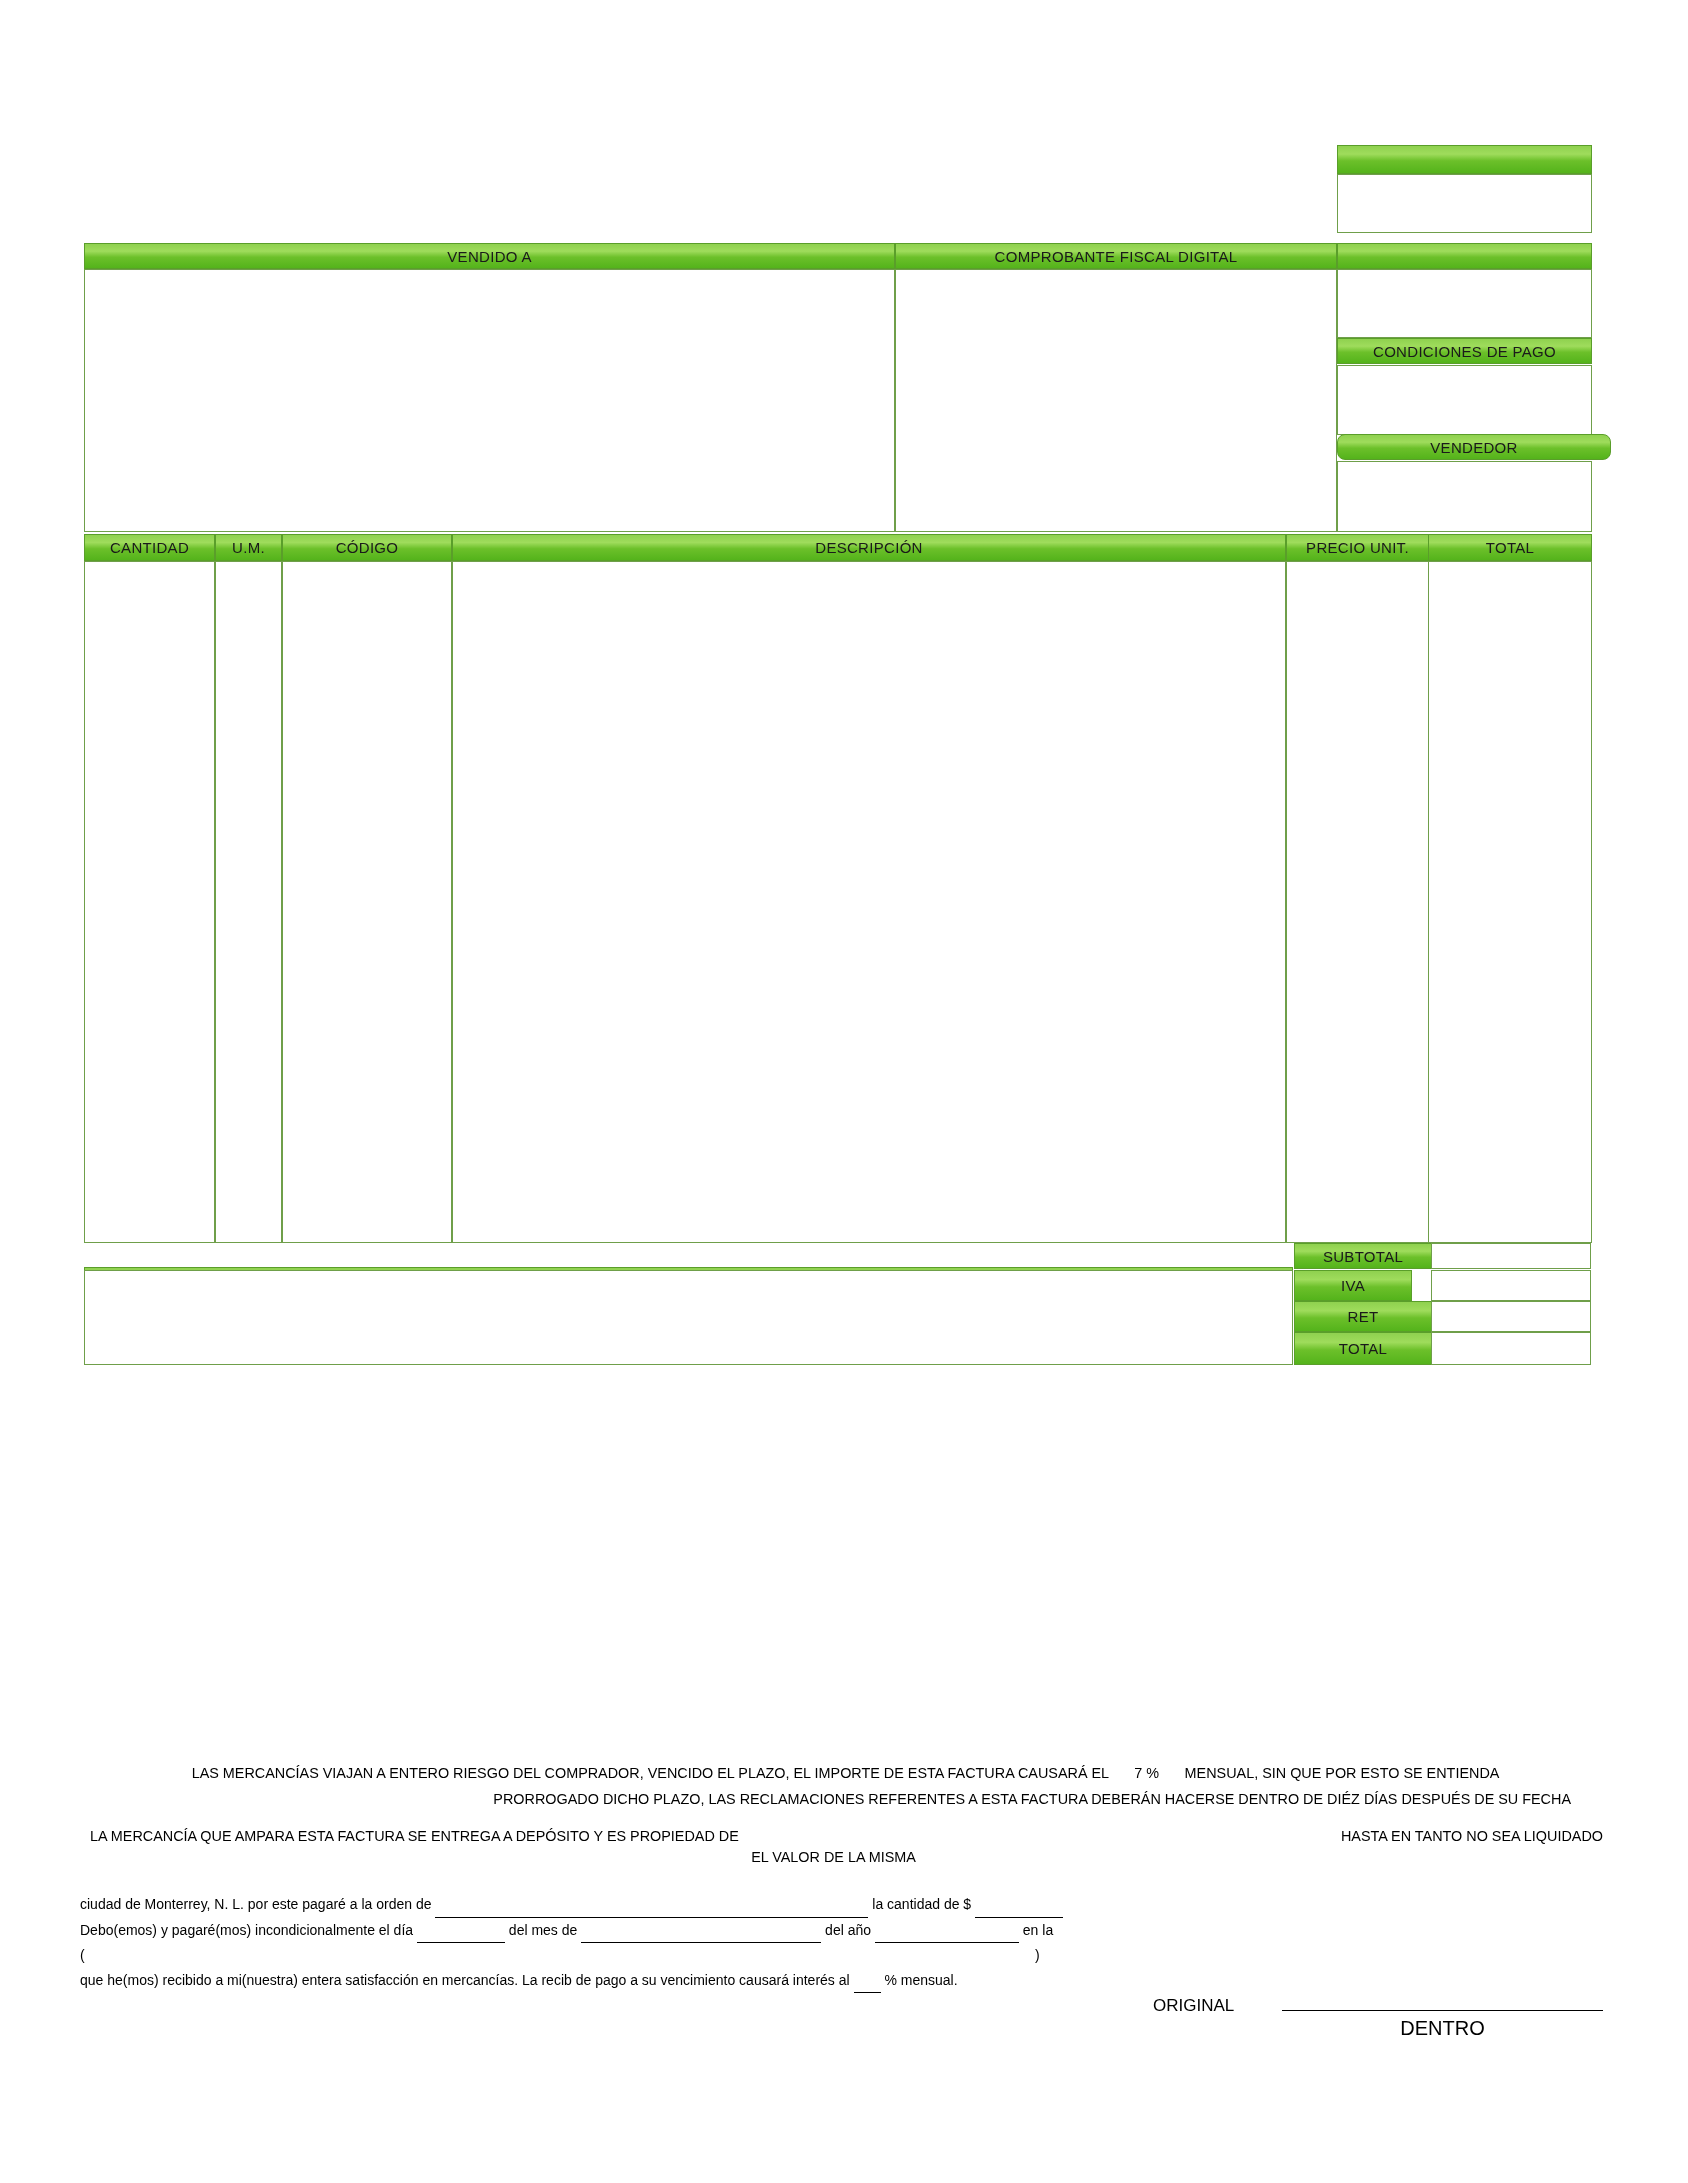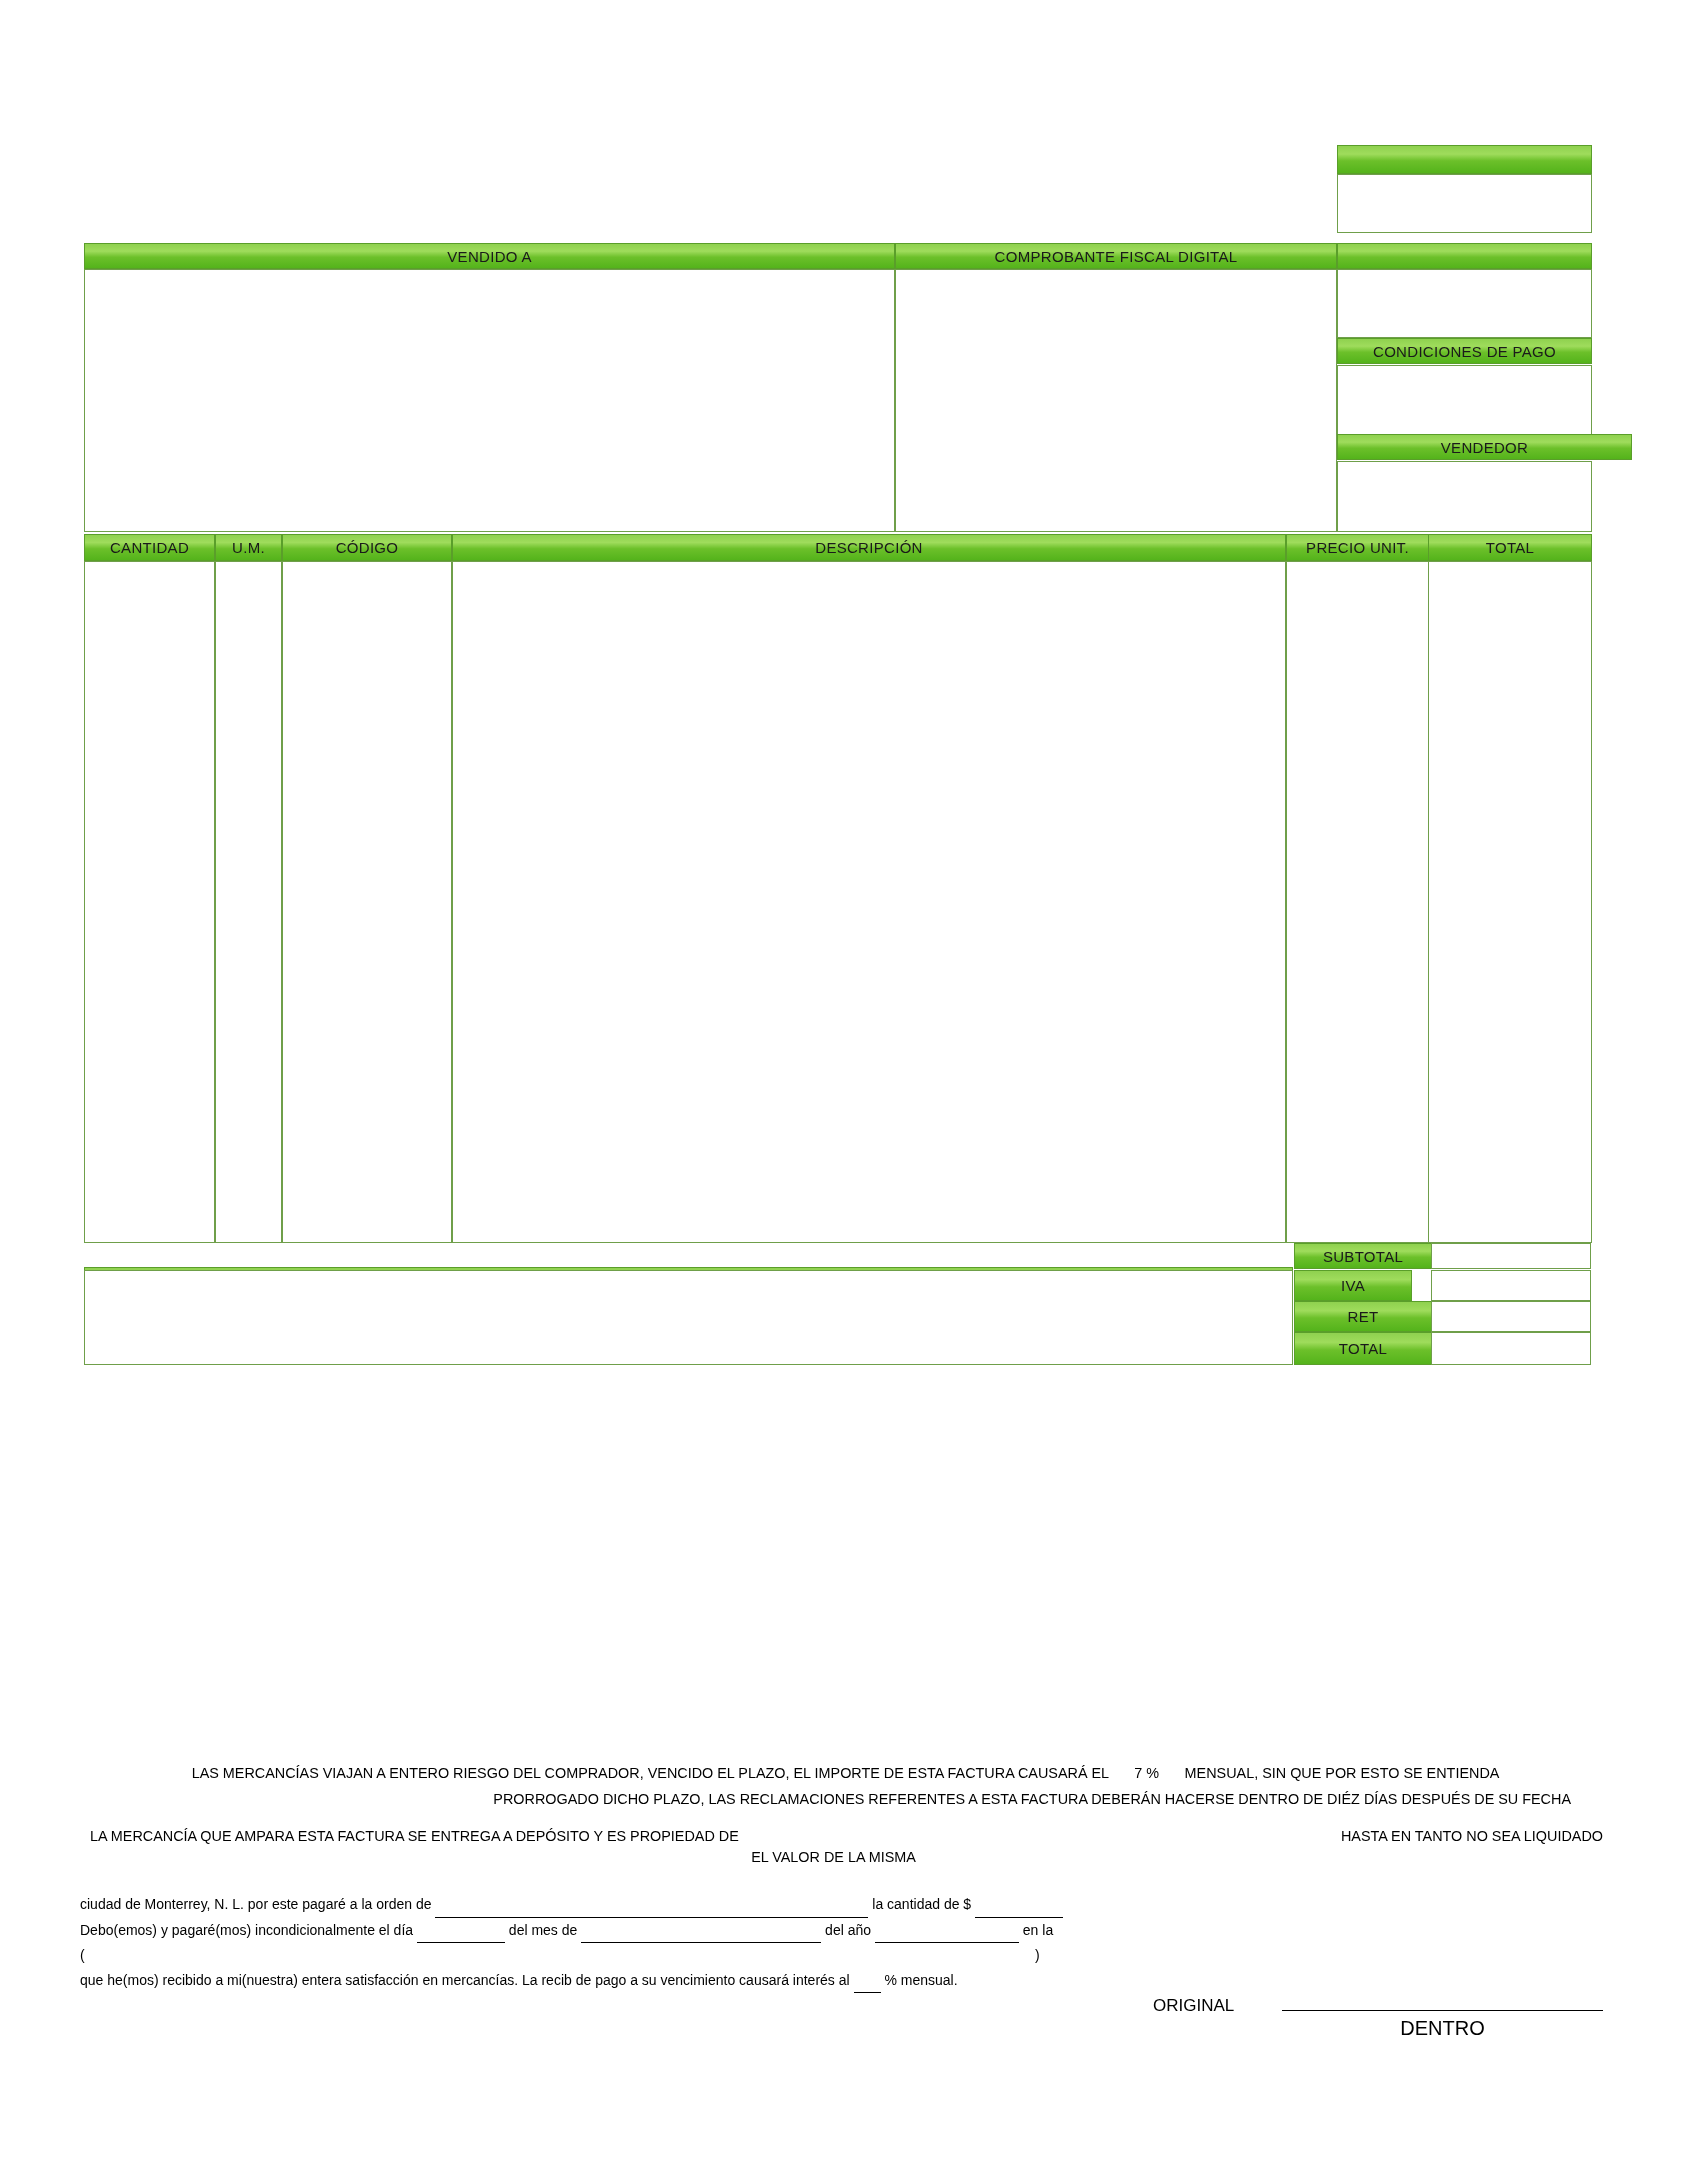--- a/index.html
+++ b/index.html
@@ -81,21 +81,21 @@
 <div class="abs box" style="left:1337px; top:269px; width:255px; height:69px;"></div>
 
 <div class="abs hdr" style="left:1337px; top:338px; width:255px; height:26.4px;">
   <span>CONDICIONES DE PAGO</span>
 </div>
 
 <div class="abs box" style="left:1337px; top:365px; width:255px; height:70px;">
   <div class="cell-txt" style="width:100%;height:100%;"></div>
 </div>
 
-<div class="abs hdr" style="left:1337px; top:434px; width:295px; height:26.4px;">
+<div class="abs hdr" style="left:1337px; top:434px; width:274px; height:26.4px;border-radius:8px;">
   <span>VENDEDOR</span>
 </div>
 
 <div class="abs box" style="left:1337px; top:461px; width:255px; height:71px;">
   <div class="cell-txt" style="width:100%;height:100%;"></div>
 </div>
 
 <div class="abs hdr" style="left:84px; top:534px; width:131px; height:27px;">
   <span>CANTIDAD</span>
 </div>

